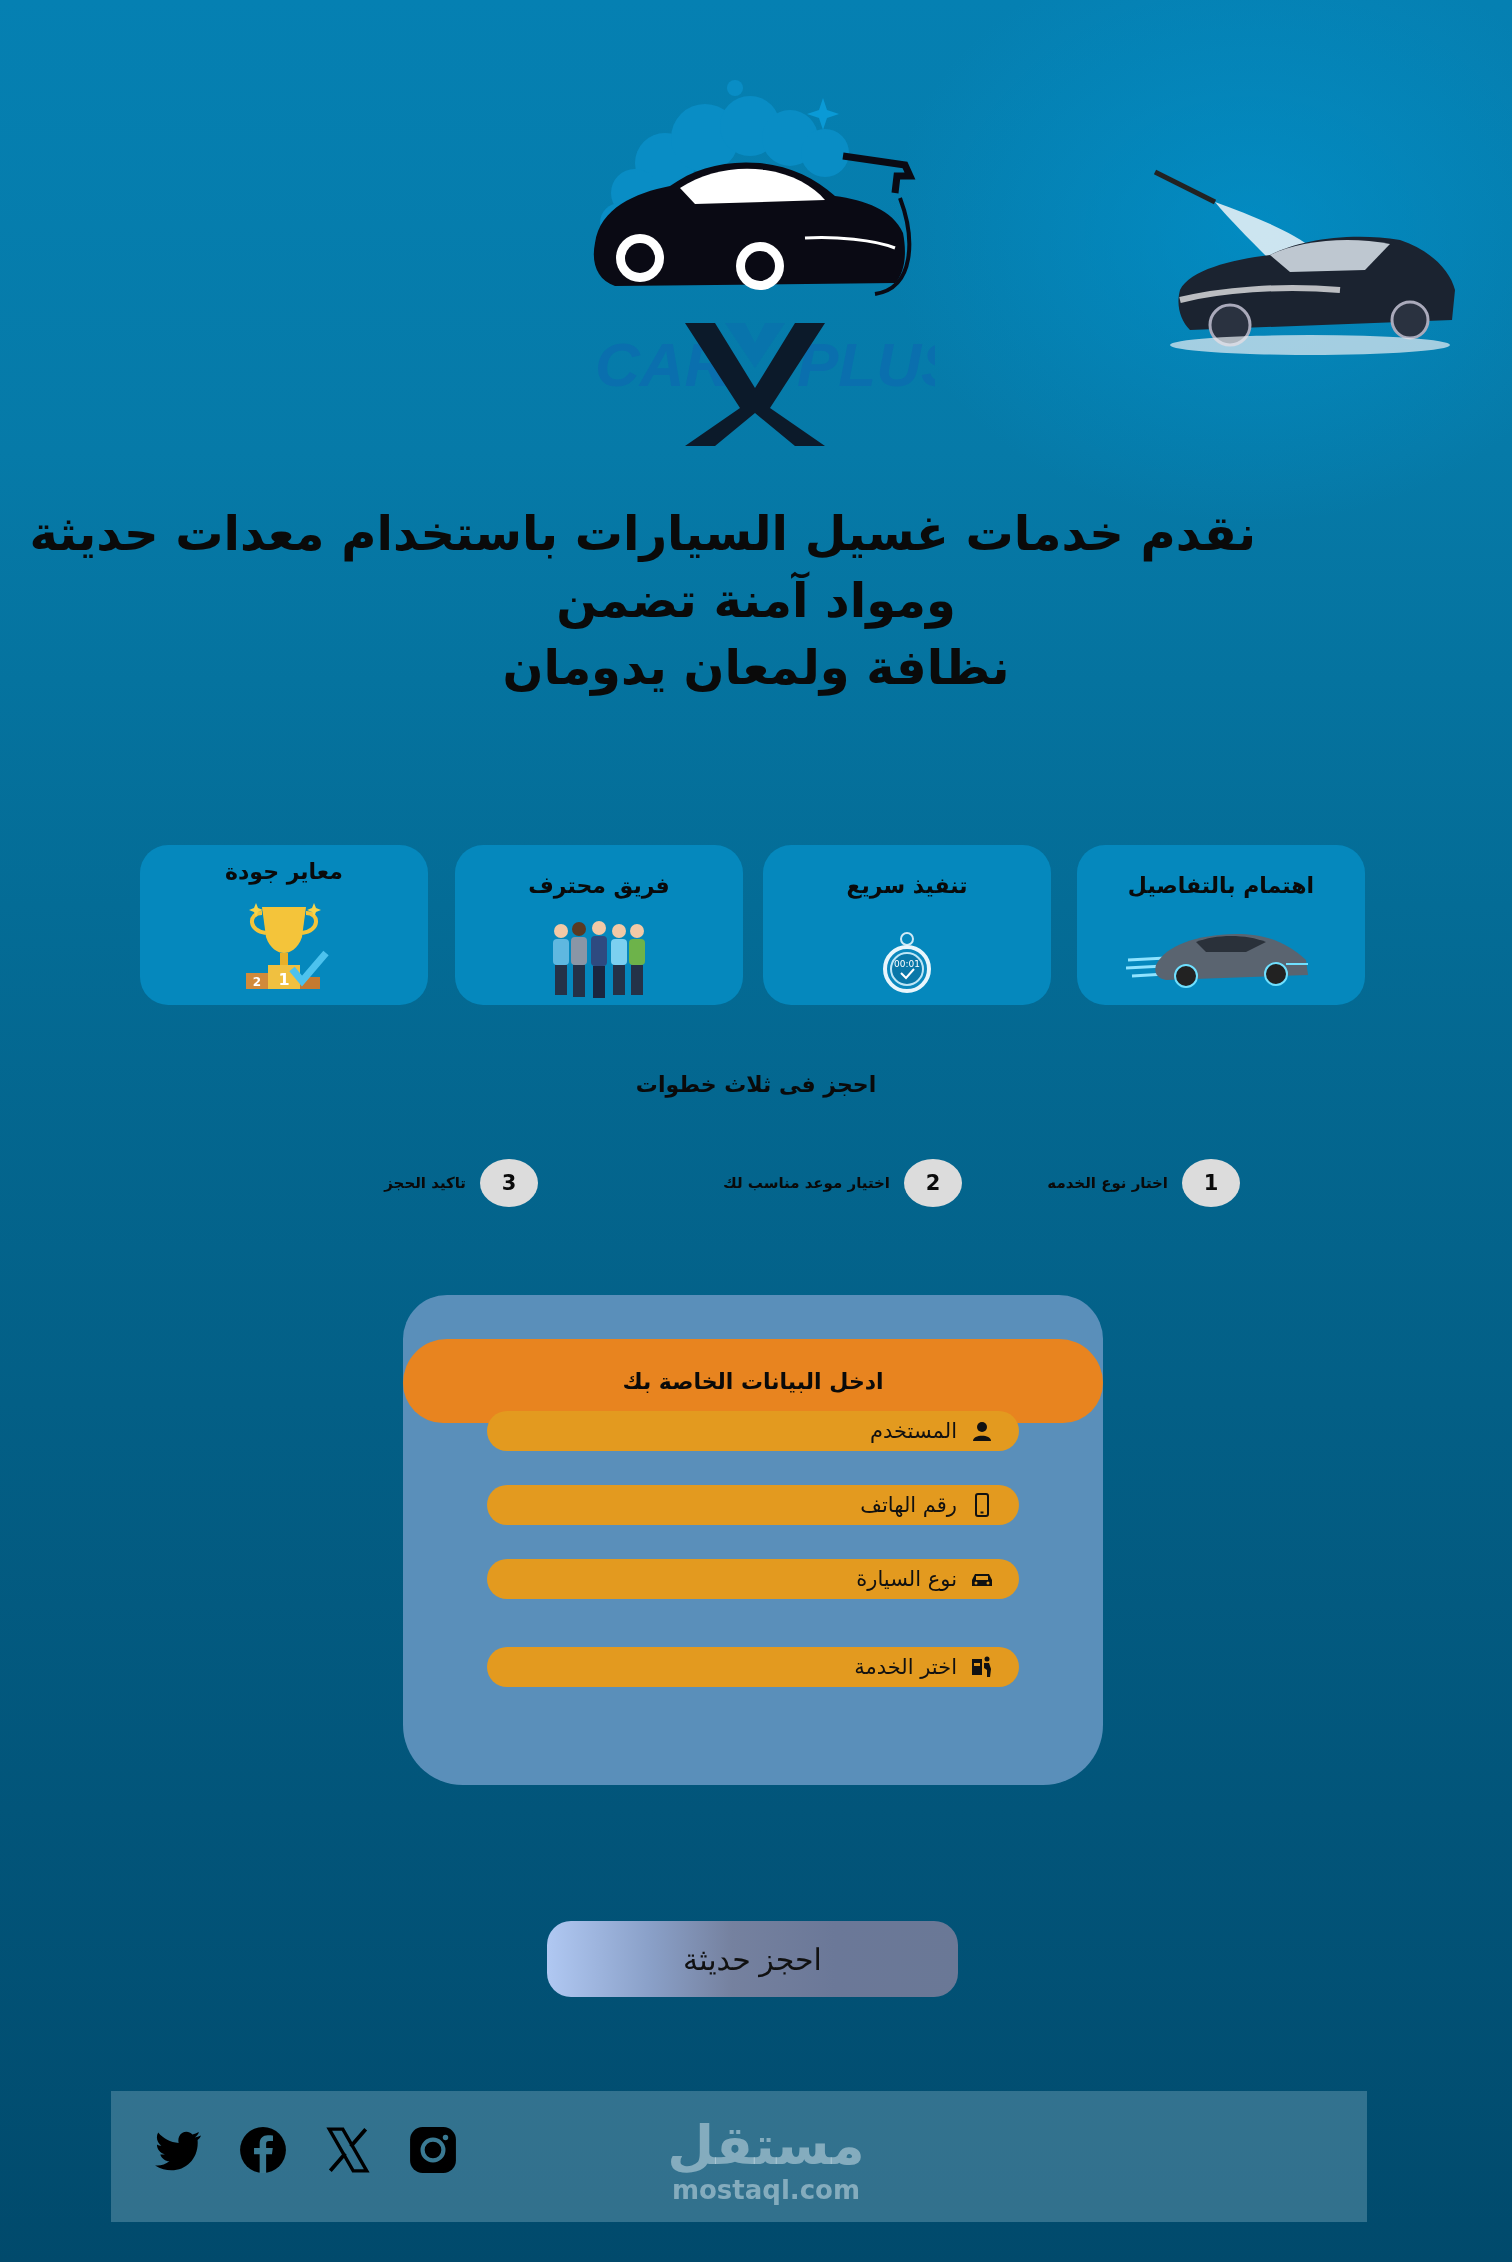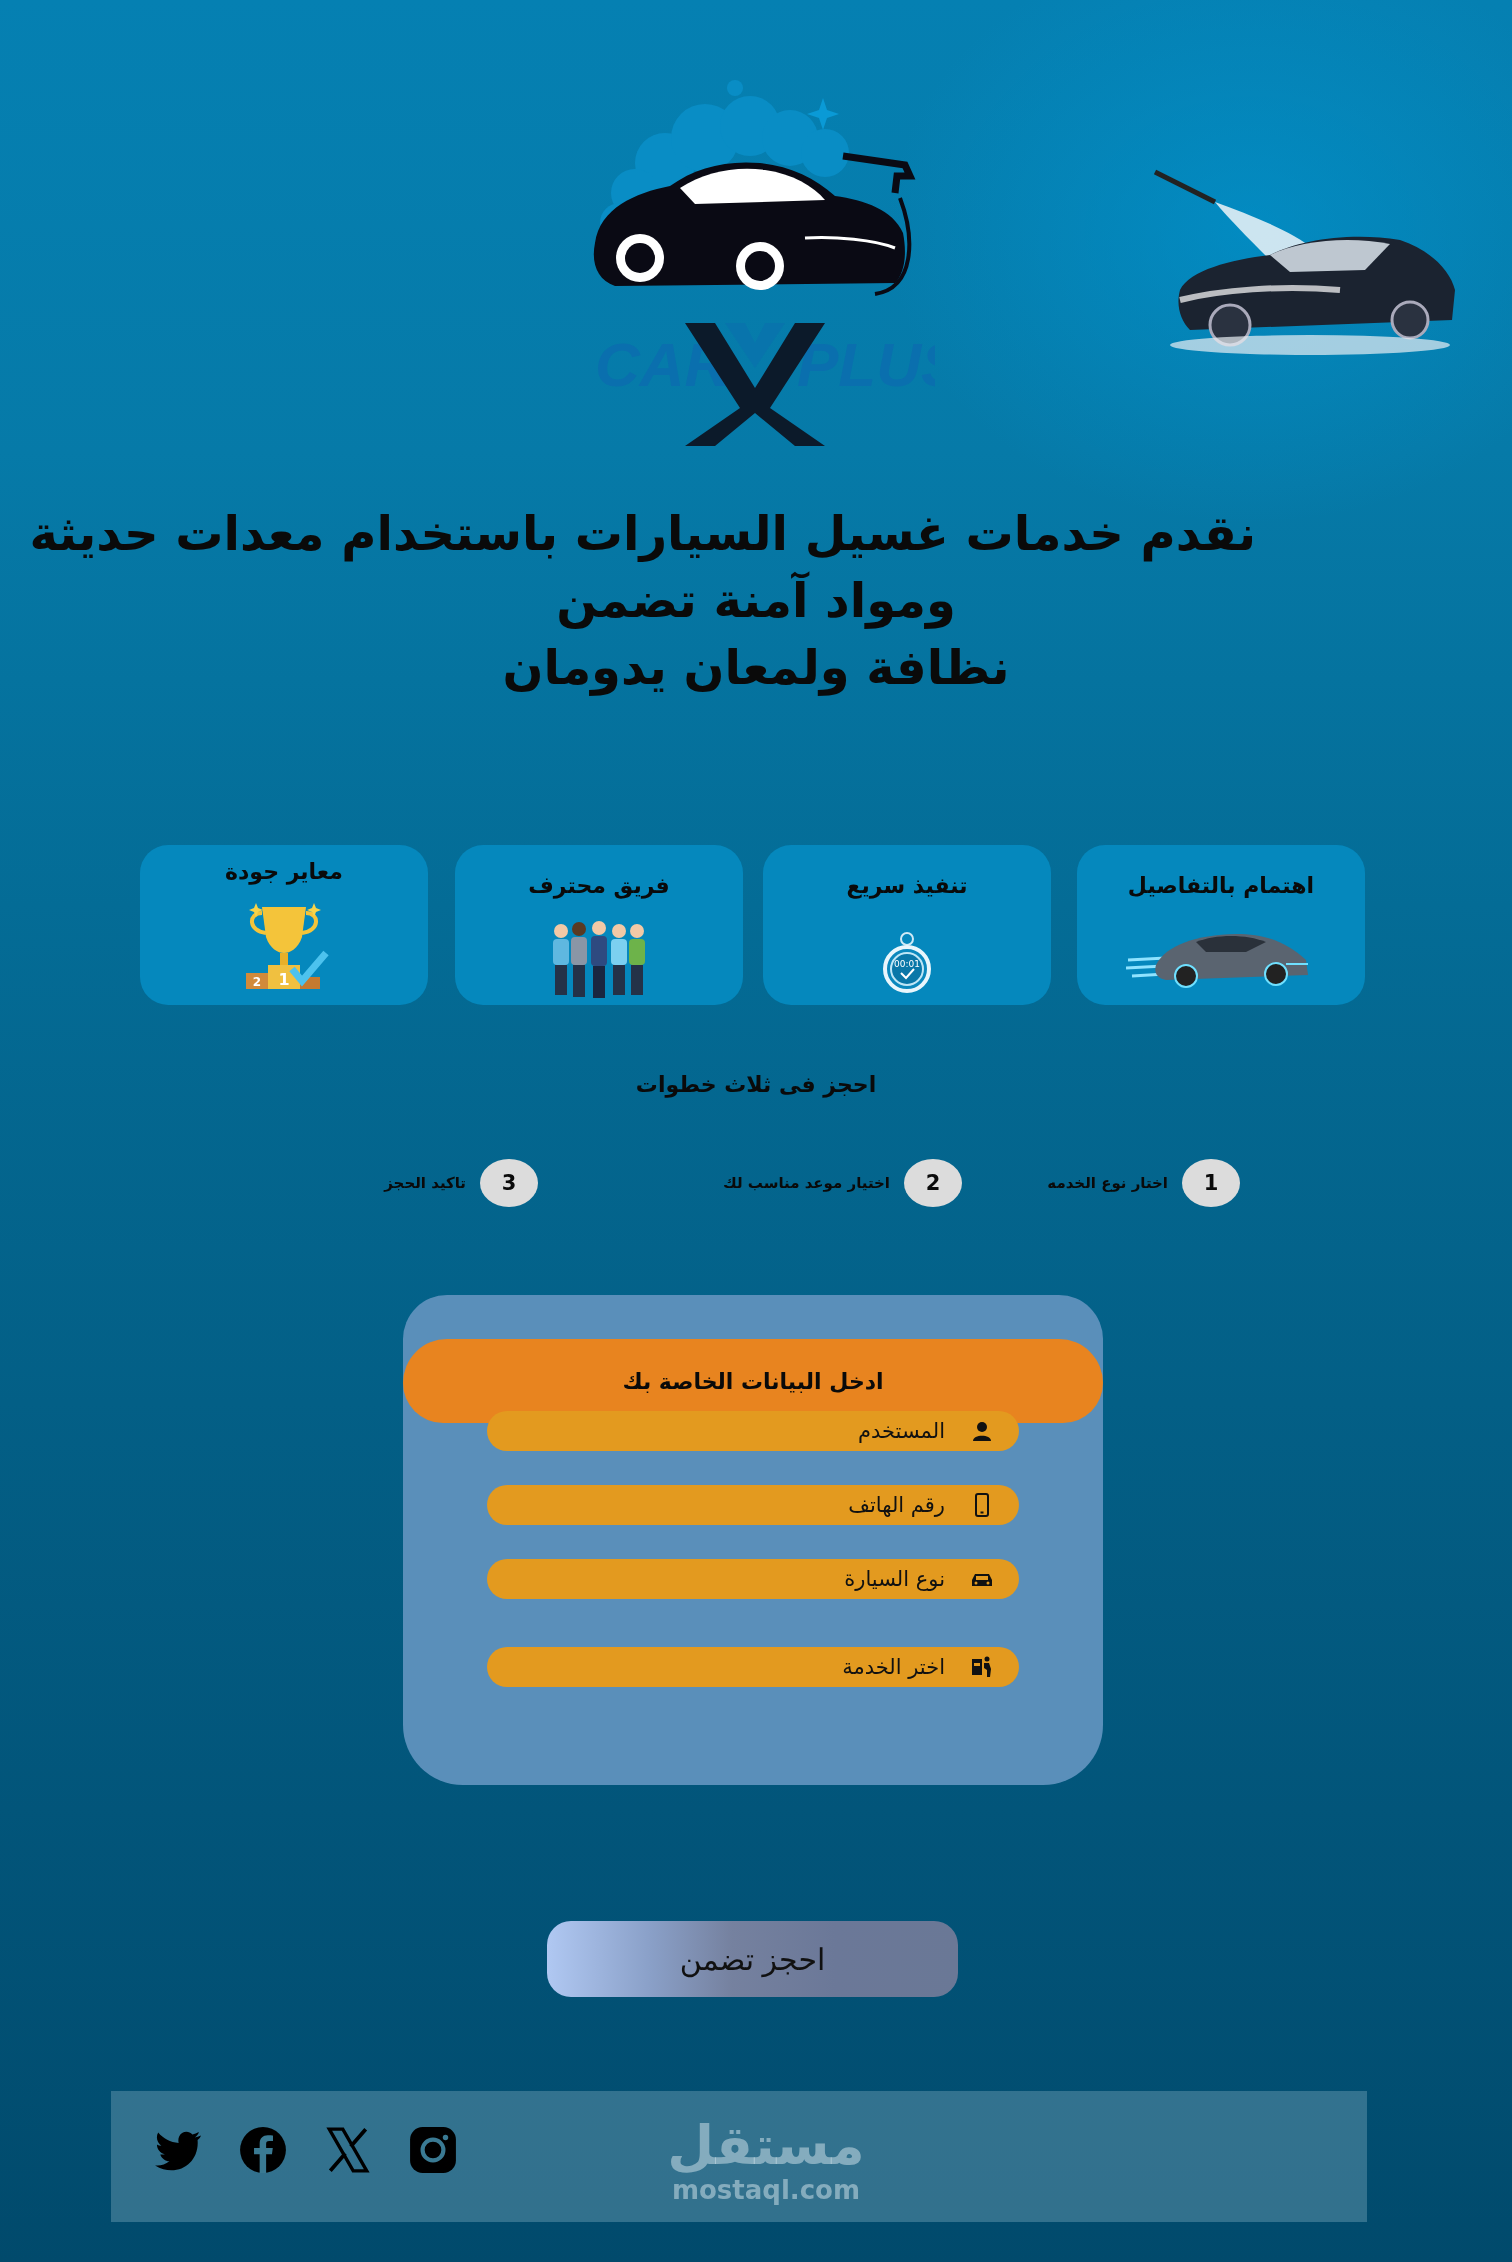--- a/index.html
+++ b/index.html
@@ -55,21 +55,21 @@
   }
   .form-head {
     position: absolute; left: 0; top: 0; width: 100%; height: 84px;
     background: #e8841f; border-radius: 44px 44px 40px 40px;
     display: flex; align-items: center; justify-content: center;
     font-weight: bold; font-size: 22px; color: #0a0a0a; direction: rtl; margin-top: 44px;
   }
   .field {
     position: absolute; left: 84px; width: 532px; height: 40px;
     background: #e39a1f; border-radius: 20px; direction: rtl;
-    display: flex; align-items: center; padding-right: 24px; gap: 24px;
+    display: flex; align-items: center; padding-right: 24px; gap: 12px;
   }
   .field .ficon { width: 26px; height: 26px; display: flex; align-items: center; justify-content: center; }
   .field .ficon svg { width: 24px; height: 24px; }
   .field .flabel { font-size: 21px; color: #111; white-space: nowrap; }
 
   .book-btn {
     left: 547px; top: 1921px; width: 411px; height: 76px; border-radius: 24px;
     background: linear-gradient(90deg, #b0c8f2 0%, #8aa0c8 25%, #75819f 45%, #6b7898 70%, #6a7896 100%);
     display: flex; align-items: center; justify-content: center;
     font-size: 30px; color: #111; direction: rtl; border: none; cursor: pointer;
@@ -270,21 +270,21 @@
           <circle cx="17" cy="4" r="2.5" fill="#111"></circle>
           <path d="M14 8 L19 8 L21 14 L20 22 L17 22 L17 15 L14 13 Z" fill="#111"></path>
           <rect x="4" y="8" width="6" height="3" fill="#e39a1f"></rect>
         </svg>
     </span>
     <span class="flabel">اختر الخدمة</span>
   </div>
 
 </div>
 
-<button class="abs book-btn">احجز تضمن</button>
+<button class="abs book-btn">احجز حديثة</button>
 
 <div class="abs footer">
   <a class="social" style="left:42px;">
     <svg viewBox="0 0 24 24">
         <path d="M23 5 C22 5.5 21 5.8 20 6 C21 5.3 21.8 4.4 22 3.3 C21 3.9 20 4.3 18.9 4.5 C17 2.5 13.6 3 12.5 5.6 C12.1 6.6 12.1 7.7 12.3 8.6 C8.4 8.4 4.9 6.5 2.5 3.6 C1.2 5.8 2 8.6 4 9.9 C3.2 9.9 2.5 9.7 1.9 9.3 C1.9 11.6 3.5 13.5 5.7 14 C5 14.2 4.2 14.2 3.5 14.1 C4.1 16 5.9 17.3 7.9 17.4 C5.9 19 3.4 19.7 1 19.4 C11 25.6 22.4 18.8 21.4 7.2 C22.2 6.6 22.8 5.9 23 5Z" fill="#000"></path>
       </svg>
   </a>
   <a class="social" style="left:127px;">
     <svg viewBox="0 0 24 24">
         <circle cx="12" cy="12" r="11" fill="#000"></circle>

